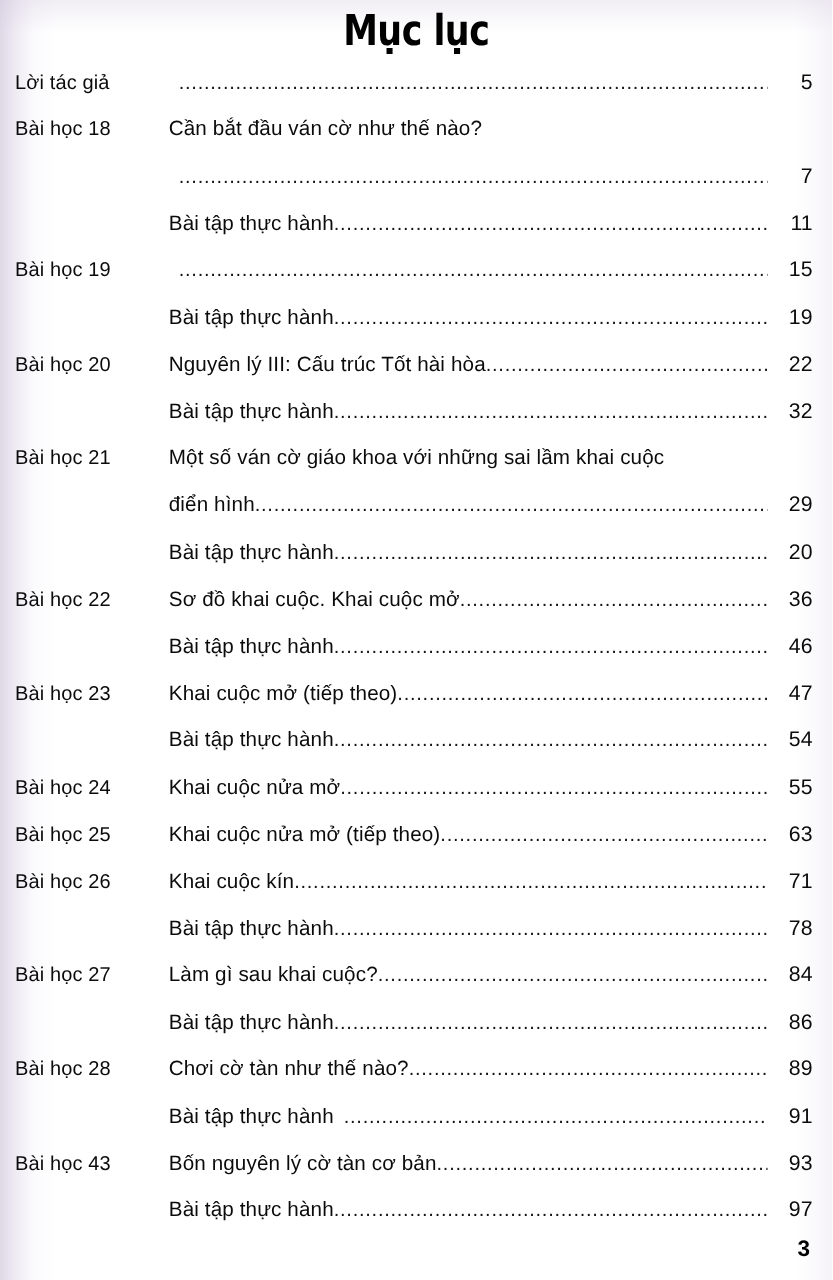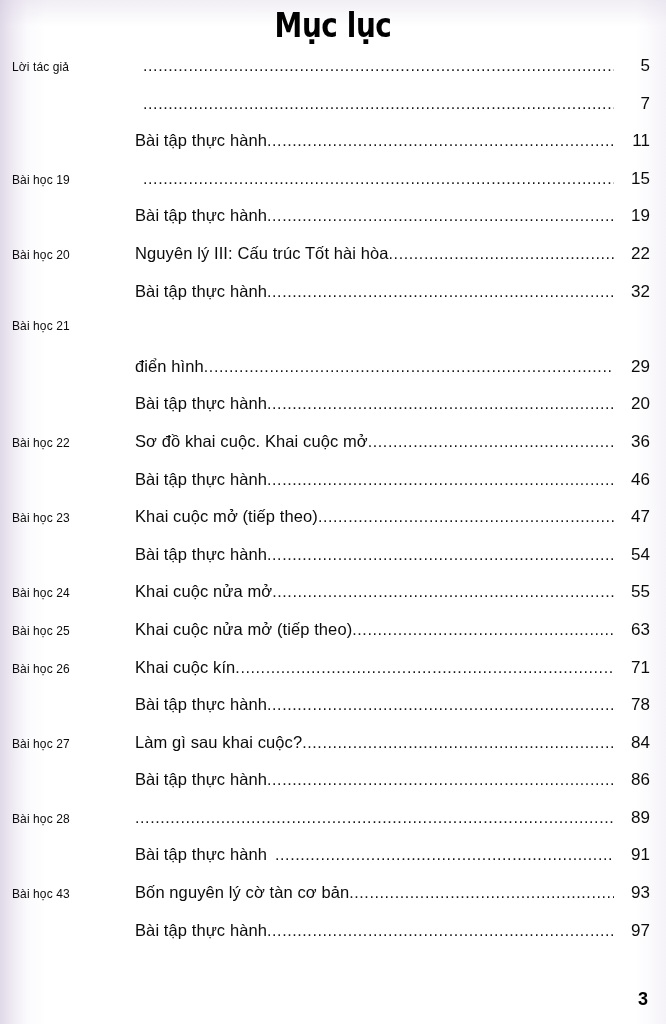--- a/index.html
+++ b/index.html
@@ -75,21 +75,21 @@
     align-items: baseline;
     height: 37.6px;
     padding: 0 16px 0 12px;
     box-sizing: border-box;
     font-size: 16.5px;
   }
 
   .lesson-label {
     flex: 0 0 123px;
     width: 123px;
-    font-size: 12px;
+    font-size: 16px;
     white-space: nowrap;
     letter-spacing: 0.1px;
   }
 
   .entry {
     flex: 1 1 auto;
     display: flex;
     align-items: baseline;
     min-width: 0;
     overflow: hidden;
@@ -147,20 +147,28 @@
 
   <div class="toc" id="toc-list">
       <div class="toc-row">
         <div class="lesson-label">Lời tác giả</div>
         <div class="entry">
           <span class="entry-title"></span>
           <span class="leader gap">.......................................................................................................................</span>
         </div>
         <div class="page-num">5</div>
       </div>
+      <div class="toc-row nodots">
+        <div class="lesson-label">Bài học 18</div>
+        <div class="entry">
+          <span class="entry-title">Cần bắt đầu ván cờ như thế nào?</span>
+          <span class="leader nogap"></span>
+        </div>
+        <div class="page-num"></div>
+      </div>
       <div class="toc-row">
         <div class="lesson-label"></div>
         <div class="entry">
           <span class="leader gap">.......................................................................................................................</span>
         </div>
         <div class="page-num">7</div>
       </div>
       <div class="toc-row">
         <div class="lesson-label"></div>
         <div class="entry">
@@ -195,20 +203,24 @@
       <div class="toc-row">
         <div class="lesson-label"></div>
         <div class="entry">
           <span class="entry-title">Bài tập thực hành</span>
           <span class="leader nogap">.......................................................................................................................</span>
         </div>
         <div class="page-num">32</div>
       </div>
       <div class="toc-row nodots">
         <div class="lesson-label">Bài học 21</div>
+        <div class="entry">
+          <span class="entry-title">Một số ván cờ giáo khoa với những sai lầm khai cuộc</span>
+          <span class="leader nogap"></span>
+        </div>
         <div class="page-num"></div>
       </div>
       <div class="toc-row">
         <div class="lesson-label"></div>
         <div class="entry">
           <span class="entry-title">điển hình</span>
           <span class="leader nogap">.......................................................................................................................</span>
         </div>
         <div class="page-num">29</div>
       </div>
@@ -296,20 +308,21 @@
         <div class="lesson-label"></div>
         <div class="entry">
           <span class="entry-title">Bài tập thực hành</span>
           <span class="leader nogap">.......................................................................................................................</span>
         </div>
         <div class="page-num">86</div>
       </div>
       <div class="toc-row">
         <div class="lesson-label">Bài học 28</div>
         <div class="entry">
+          <span class="entry-title">Chơi cờ tàn như thế nào?</span>
           <span class="leader nogap">.......................................................................................................................</span>
         </div>
         <div class="page-num">89</div>
       </div>
       <div class="toc-row">
         <div class="lesson-label"></div>
         <div class="entry">
           <span class="entry-title">Bài tập thực hành</span>
           <span class="leader gap">.......................................................................................................................</span>
         </div>

